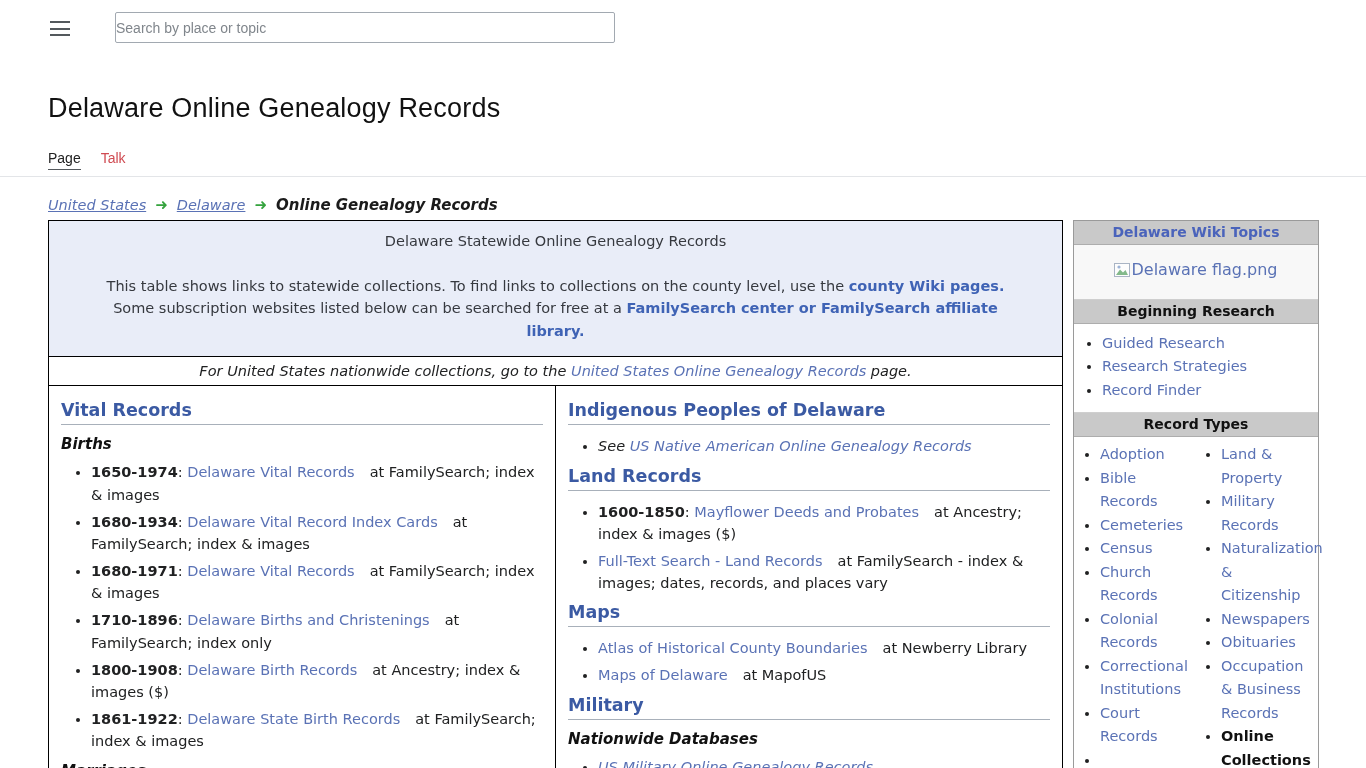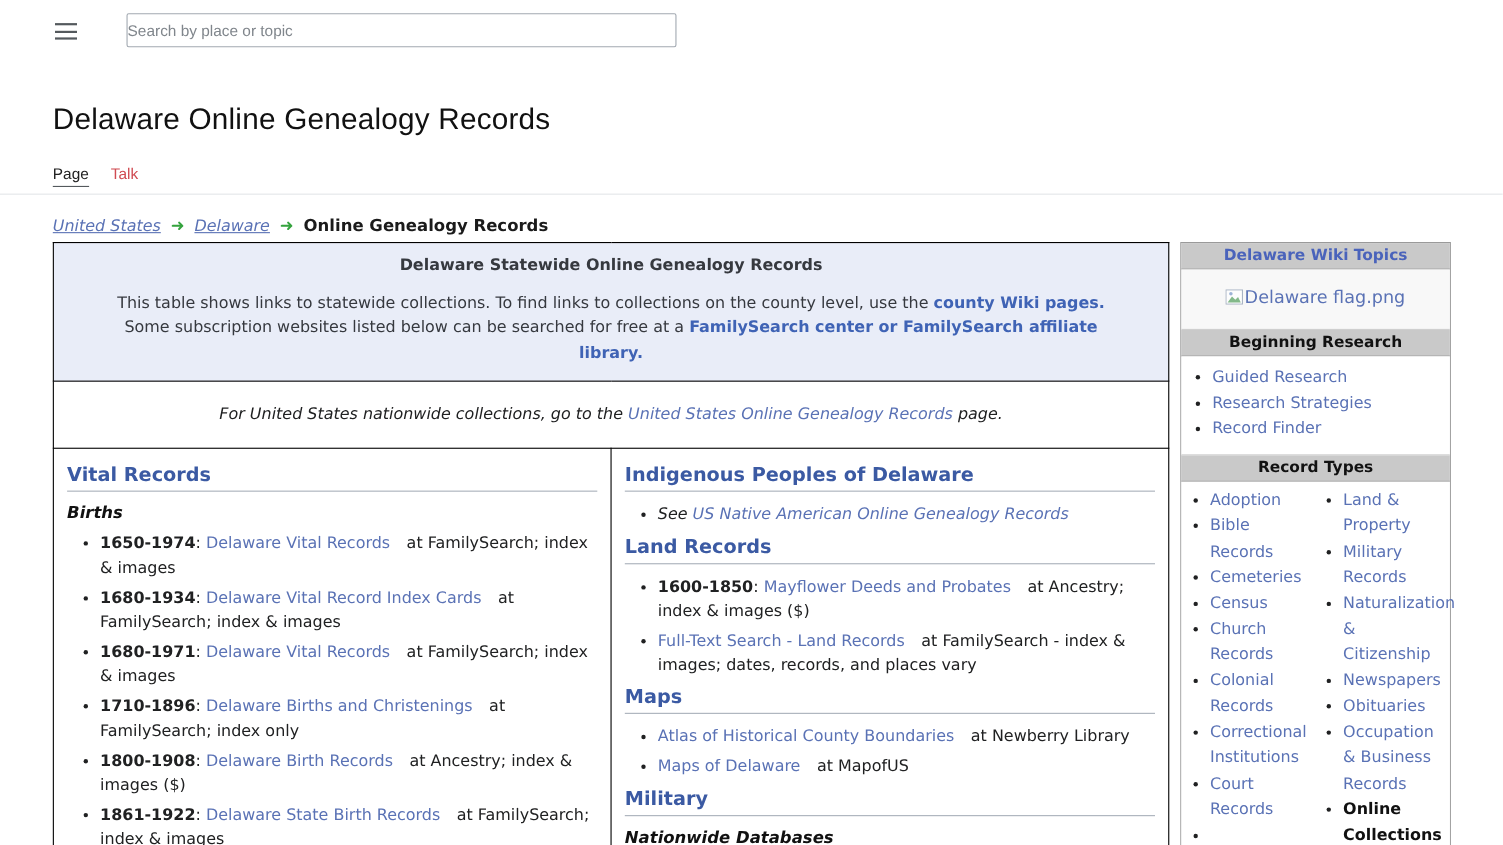--- a/index.html
+++ b/index.html
@@ -23,32 +23,32 @@
   .tabs-left { position:absolute; left:48px; bottom:6px; display:flex; gap:20px; }
   .tabs-right { position:absolute; right:47px; bottom:12px; display:flex; gap:22px; }
   .tab { color:#3f63b5; text-decoration:none; cursor:pointer; }
   .tab.active { color:#222; border-bottom:1px solid #54595d; padding-bottom:3px; }
   .tab.redlink { color:#d04b52; }
 
   
   .breadcrumb { position:absolute; left:48px; top:196px; font-size:14.5px; }
   .breadcrumb a { color:#5a72b5; font-style:italic; text-decoration:underline; cursor:pointer; }
   .crumb-arrow { color:#35a33e; font-style:normal; margin:0 9px; font-size:15px; }
-  .crumb-current { font-weight:bold; color:#1b1b1b; font-size:15px; }
+  .crumb-current { font-weight:bold; color:#1b1b1b; font-size:15px;font-style:italic; }
 
   
   .content { position:absolute; left:48px; top:220px; width:1271px; display:flex; align-items:flex-start; }
 
   table.main-table { border-collapse:collapse; width:1015px; background:#fff; }
   table.main-table, table.main-table td { border:1px solid #000; }
   td.infobox-cell { background:#e9edf8; text-align:center; padding:10px 40px 14px; color:#36393f; }
-  .infobox-title { font-weight:bold; font-size:14.5px; margin-bottom:16px; margin-top:2px; }
+  .infobox-title { font-weight:normal; font-size:14.5px; margin-bottom:26px; margin-top:2px; }
   .infobox-body { font-size:14.5px; line-height:1.55; }
   .infobox-body a { color:#3f63b5; font-weight:bold; text-decoration:none; cursor:pointer; }
-  td.note-cell { background:#fff; text-align:center; font-style:italic; font-size:14.5px; padding:22px 10px; }
+  td.note-cell { background:#fff; text-align:center; font-style:italic; font-size:14.5px; padding:6px 10px; }
   td.note-cell a { color:#5a72b5; text-decoration:none; cursor:pointer; }
 
   td.col-cell { width:50%; vertical-align:top; padding:6px 12px 10px; }
 
   .sec-heading { color:#3b5aa3; font-weight:bold; font-size:17.5px; margin:8px 0 3px; }
   .sec-rule { border:none; border-top:1px solid #a8b0ba; margin:4px 0 10px; }
   .subheading { font-weight:bold; font-style:italic; font-size:15px; color:#111; margin:10px 0 8px; }
   ul.rec-list { margin:0 0 6px 10px; padding-left:20px; }
   ul.rec-list li { font-size:14.5px; line-height:1.53; margin-bottom:5px; color:#202122; }
   .yrs { font-weight:bold; }

